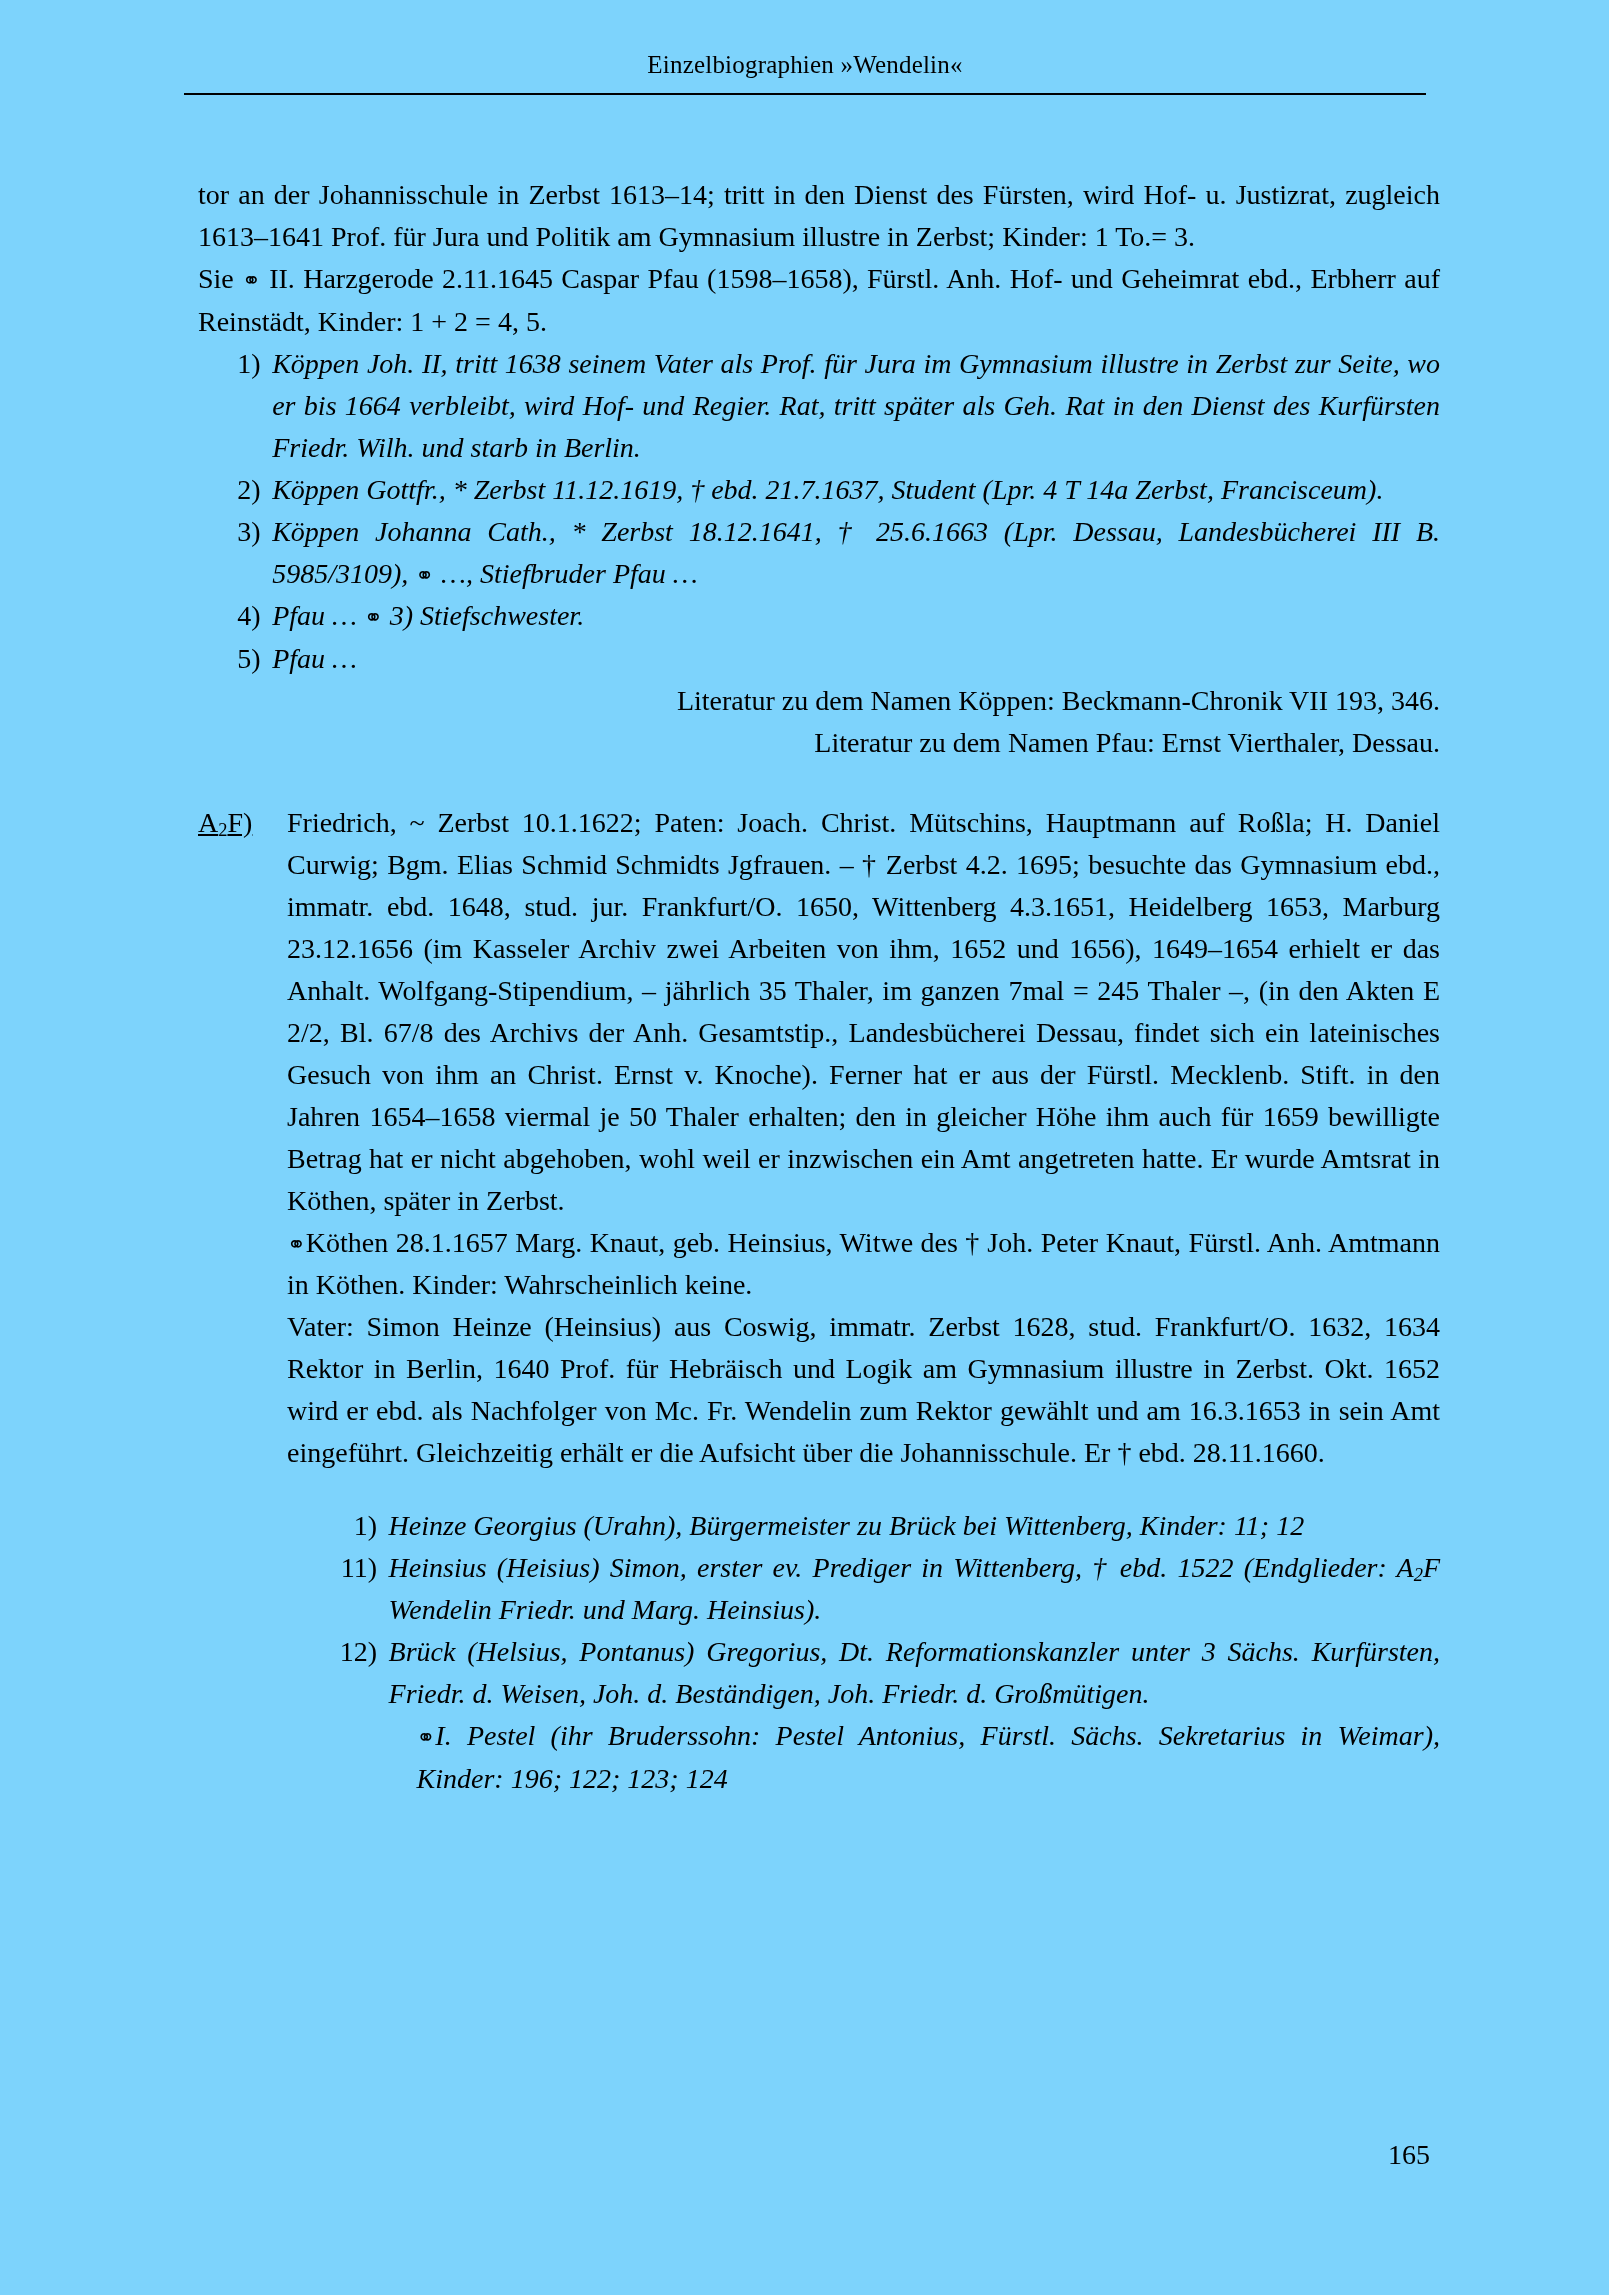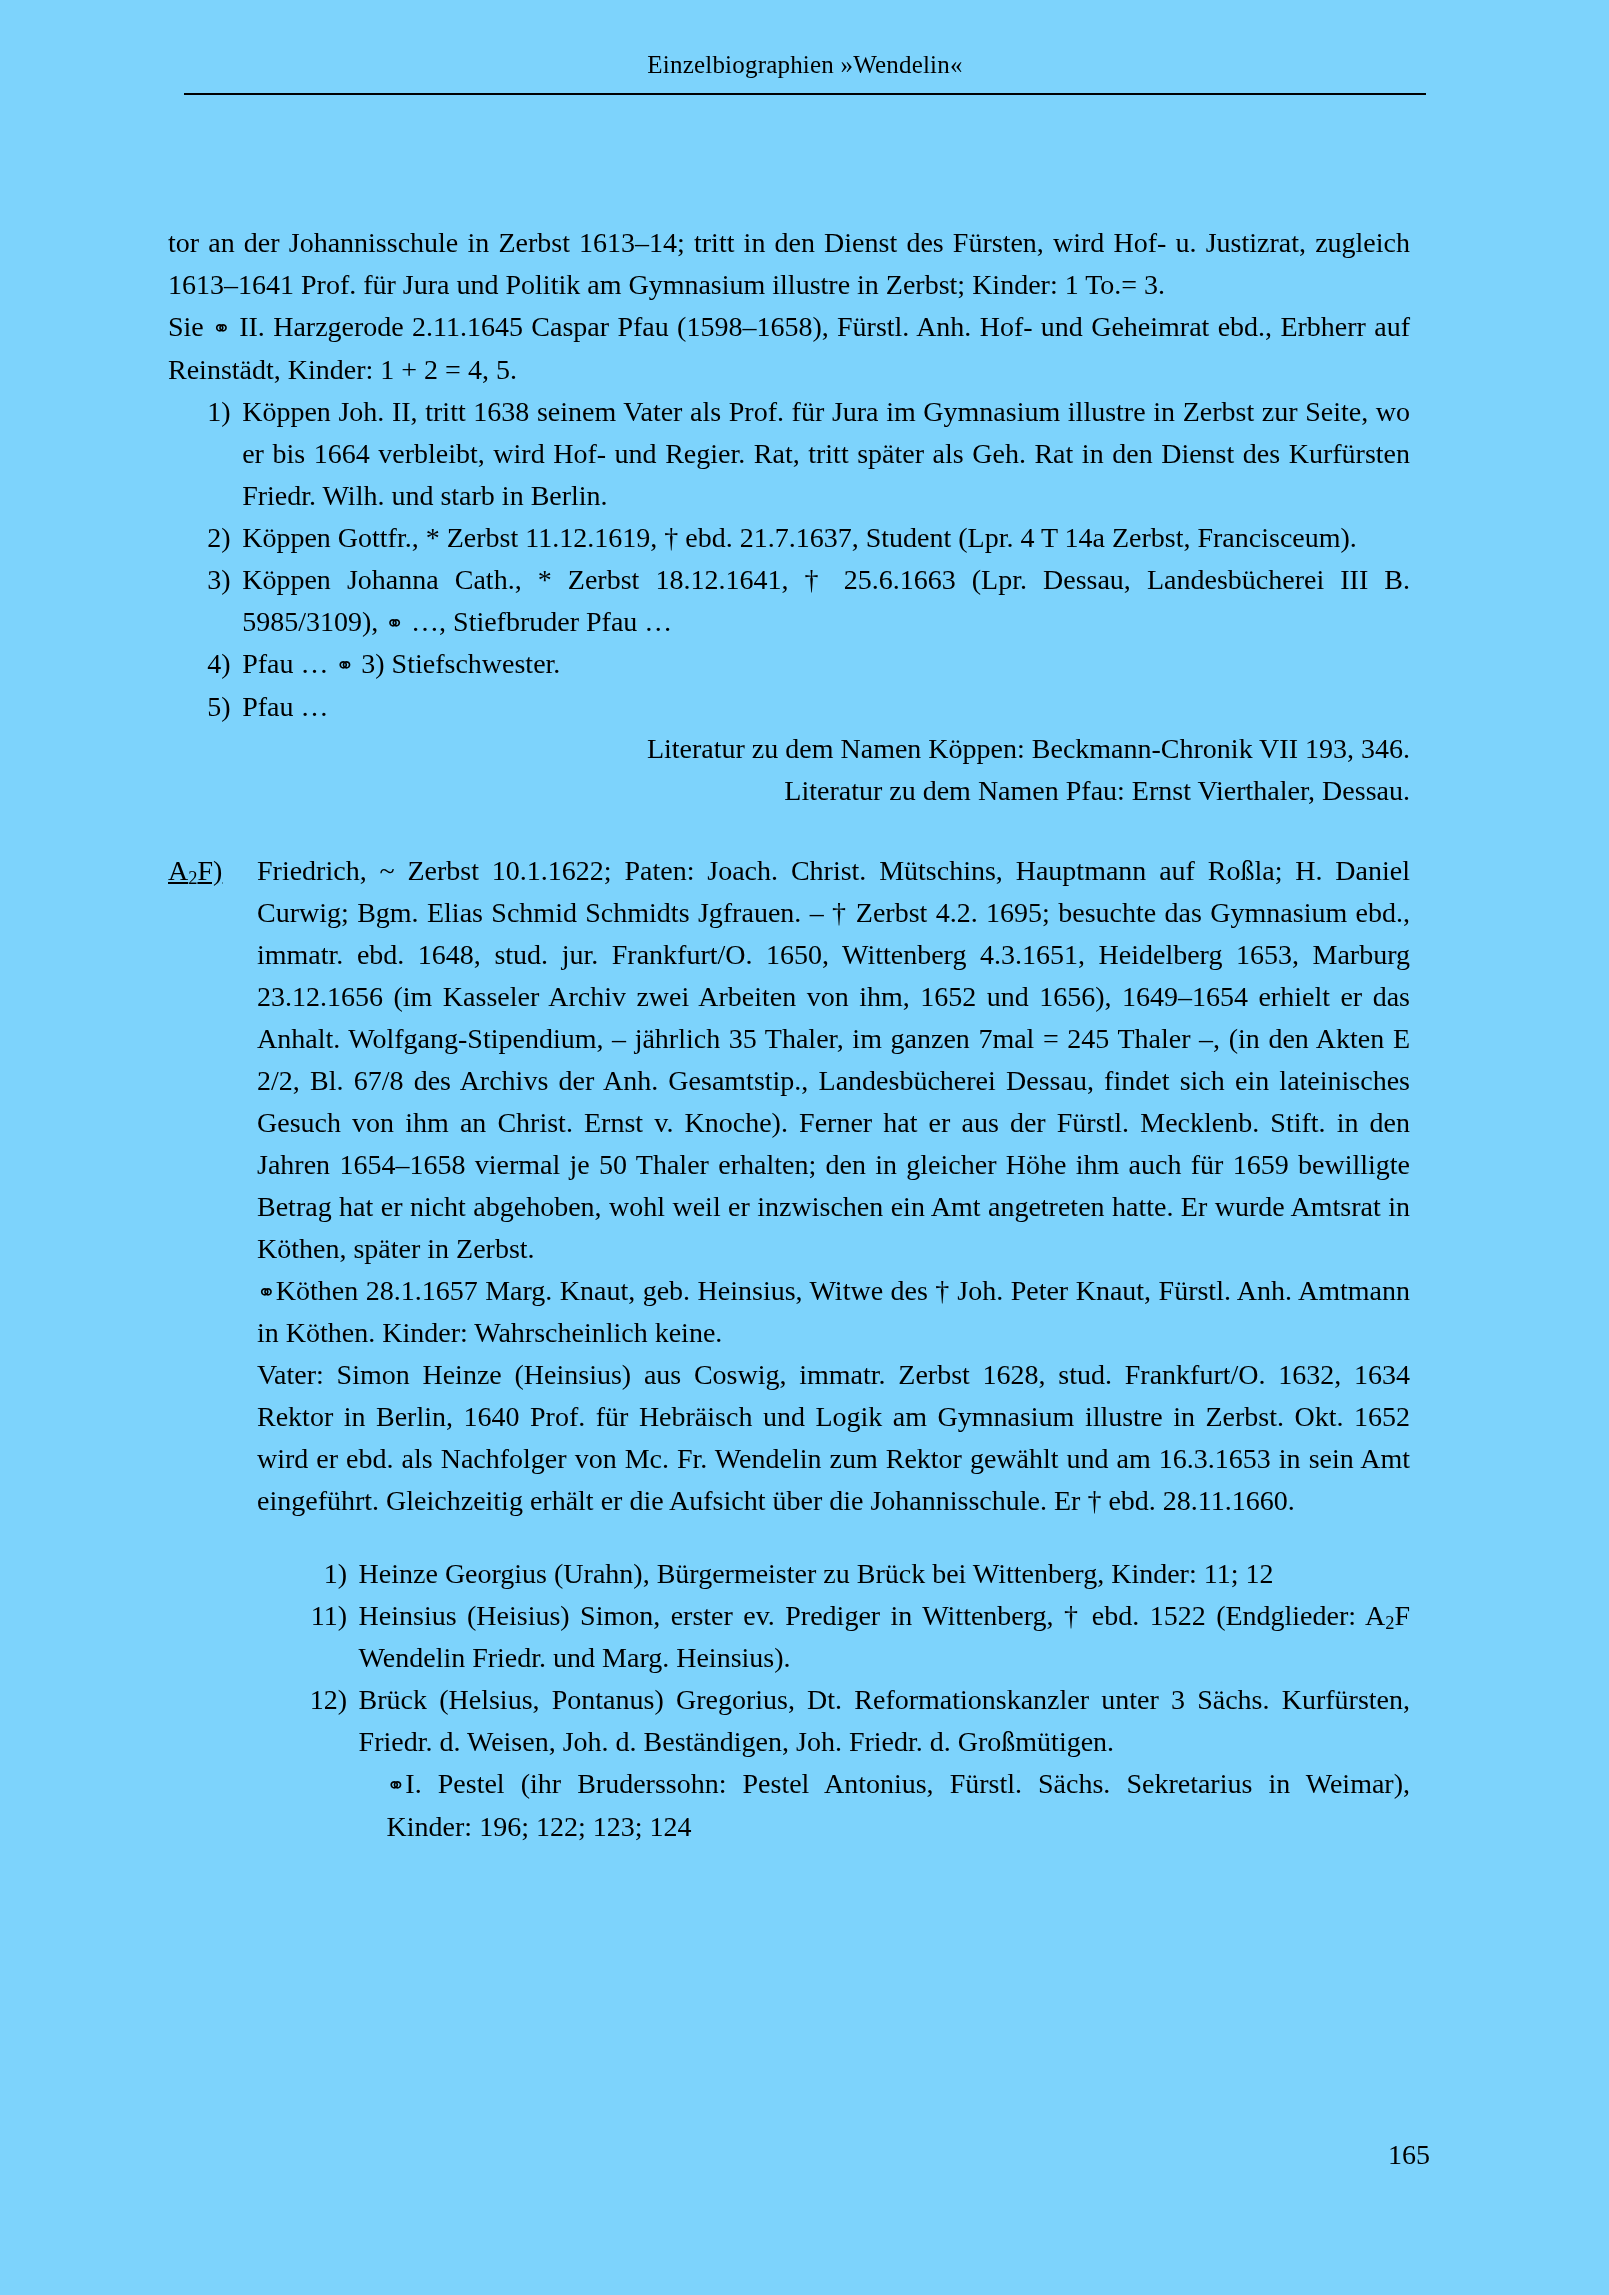--- a/index.html
+++ b/index.html
@@ -36,23 +36,22 @@
     left: 184px;
     width: 1242px;
     height: 1.7px;
     background: #000000;
   }
 
   
   .text-block {
     position: absolute;
     top: 174px;
-    left: 168px;
-    width: 1242px;
-    margin-top: 48px;
+    left: 198px;
+    width: 1242px;
   }
 
   p.para {
     margin: 0;
     font-size: 28px;
     line-height: 42px;
     text-align: justify;
     text-justify: inter-word;
     hyphens: manual;
   }
@@ -71,20 +70,21 @@
   }
   .hang .marker {
     flex: 0 0 auto;
     text-align: right;
     white-space: nowrap;
   }
   .hang .body {
     flex: 1 1 auto;
     text-align: justify;
     text-justify: inter-word;
+    font-style: italic;
   }
 
   
   .list-a .hang .marker { width: 51px; margin-left: 11.6px; }
   .list-a .hang .body   { margin-left: 11.6px; }
 
   
   .list-b .hang .marker { width: 65px; margin-left: 25px; }
   .list-b .hang .body   { margin-left: 11.6px; }
 

